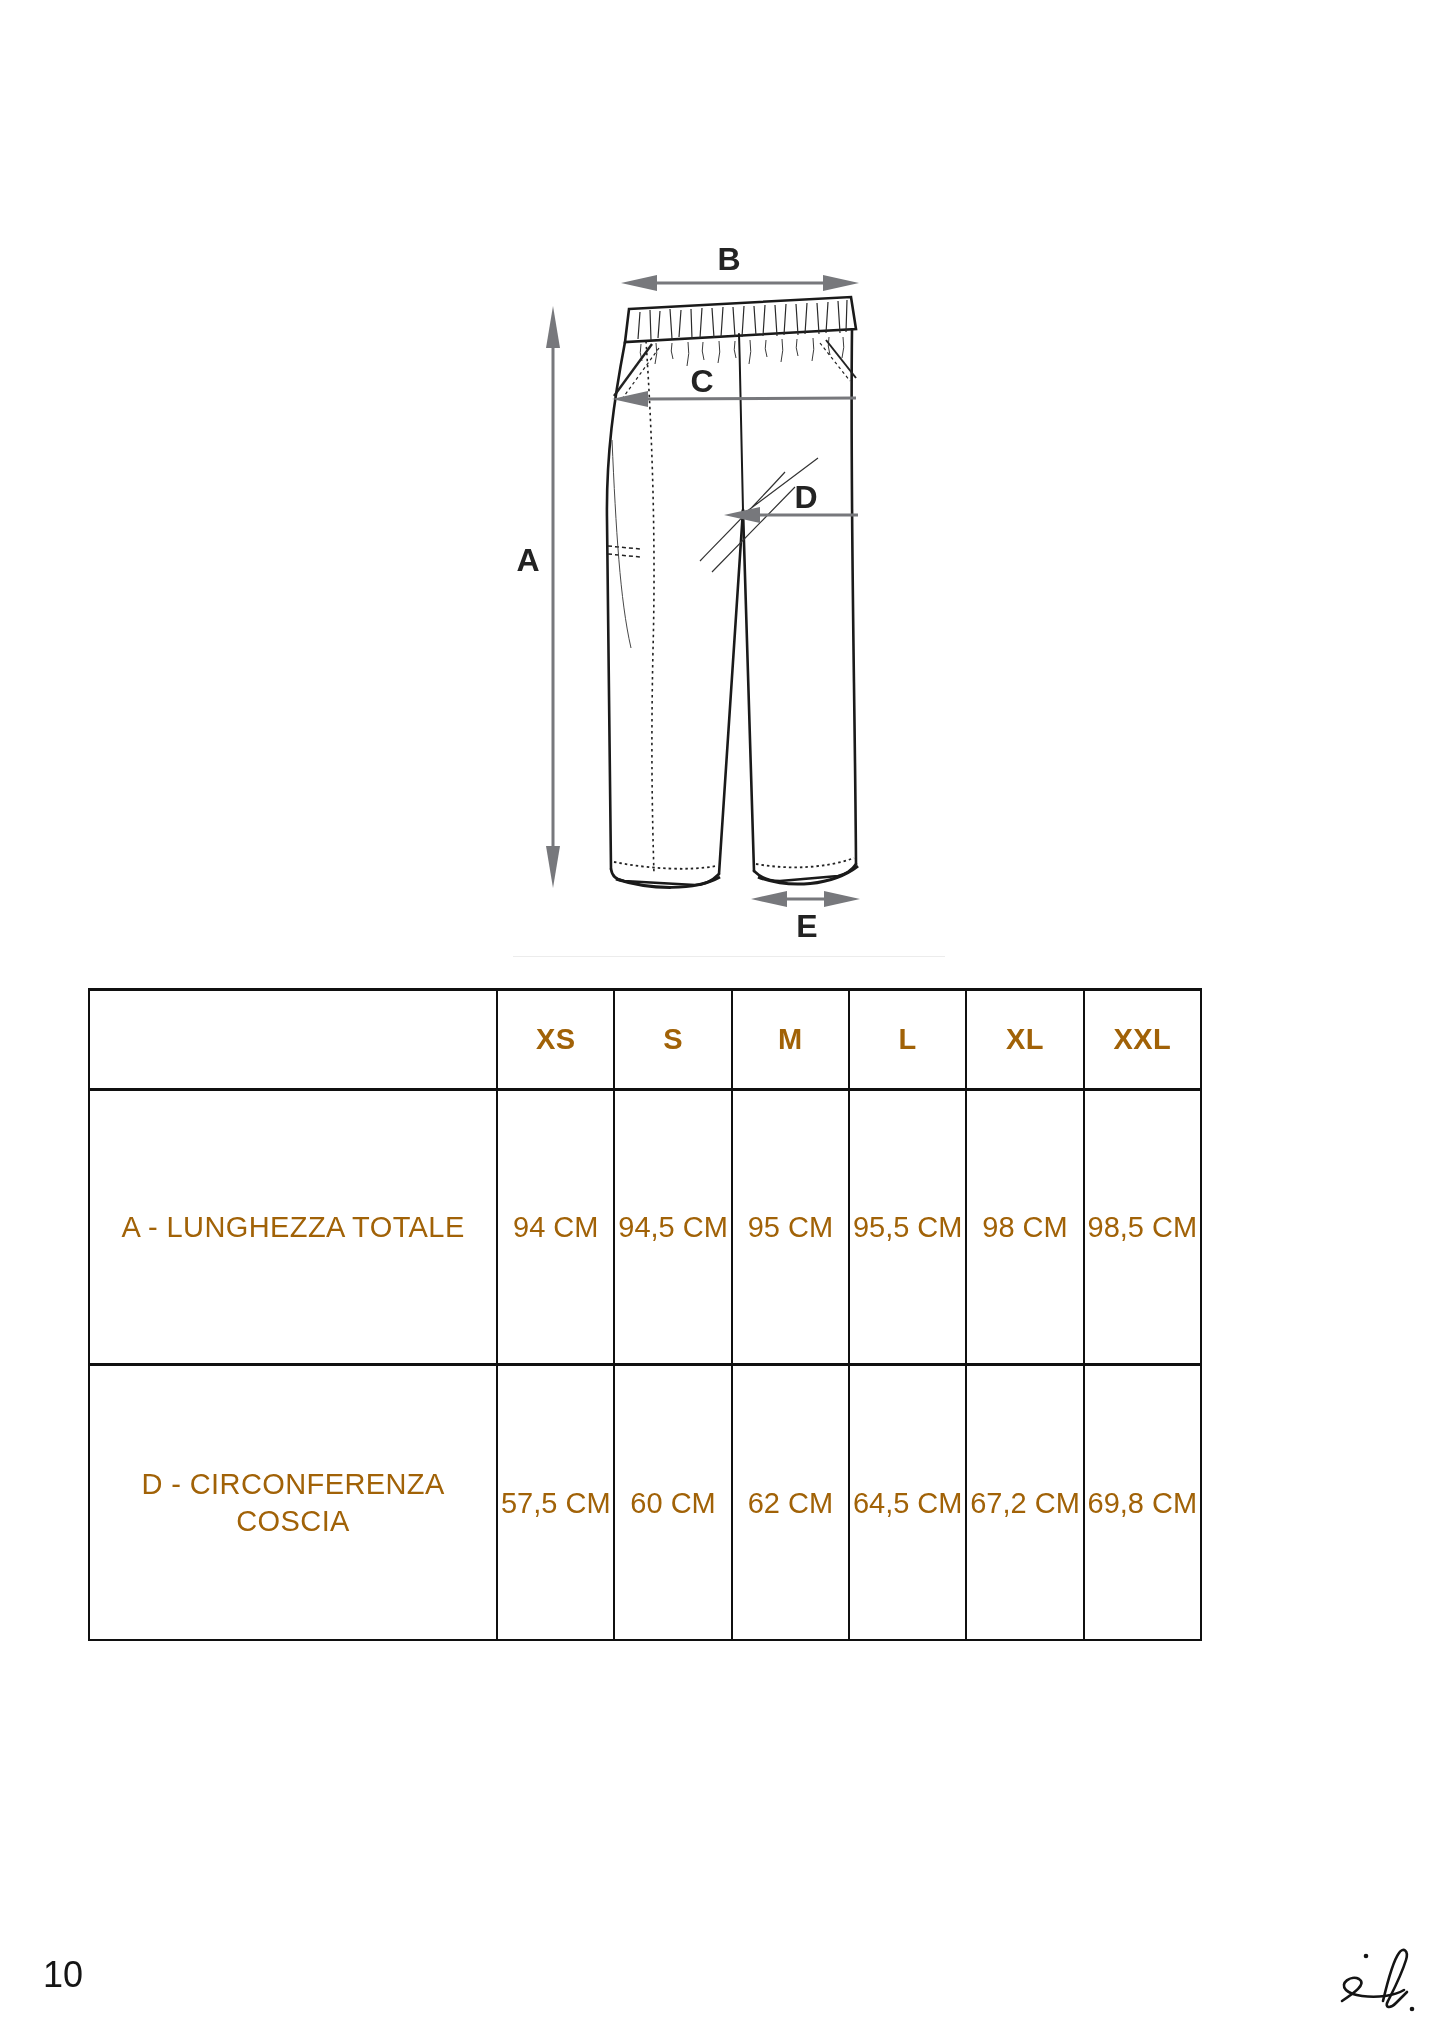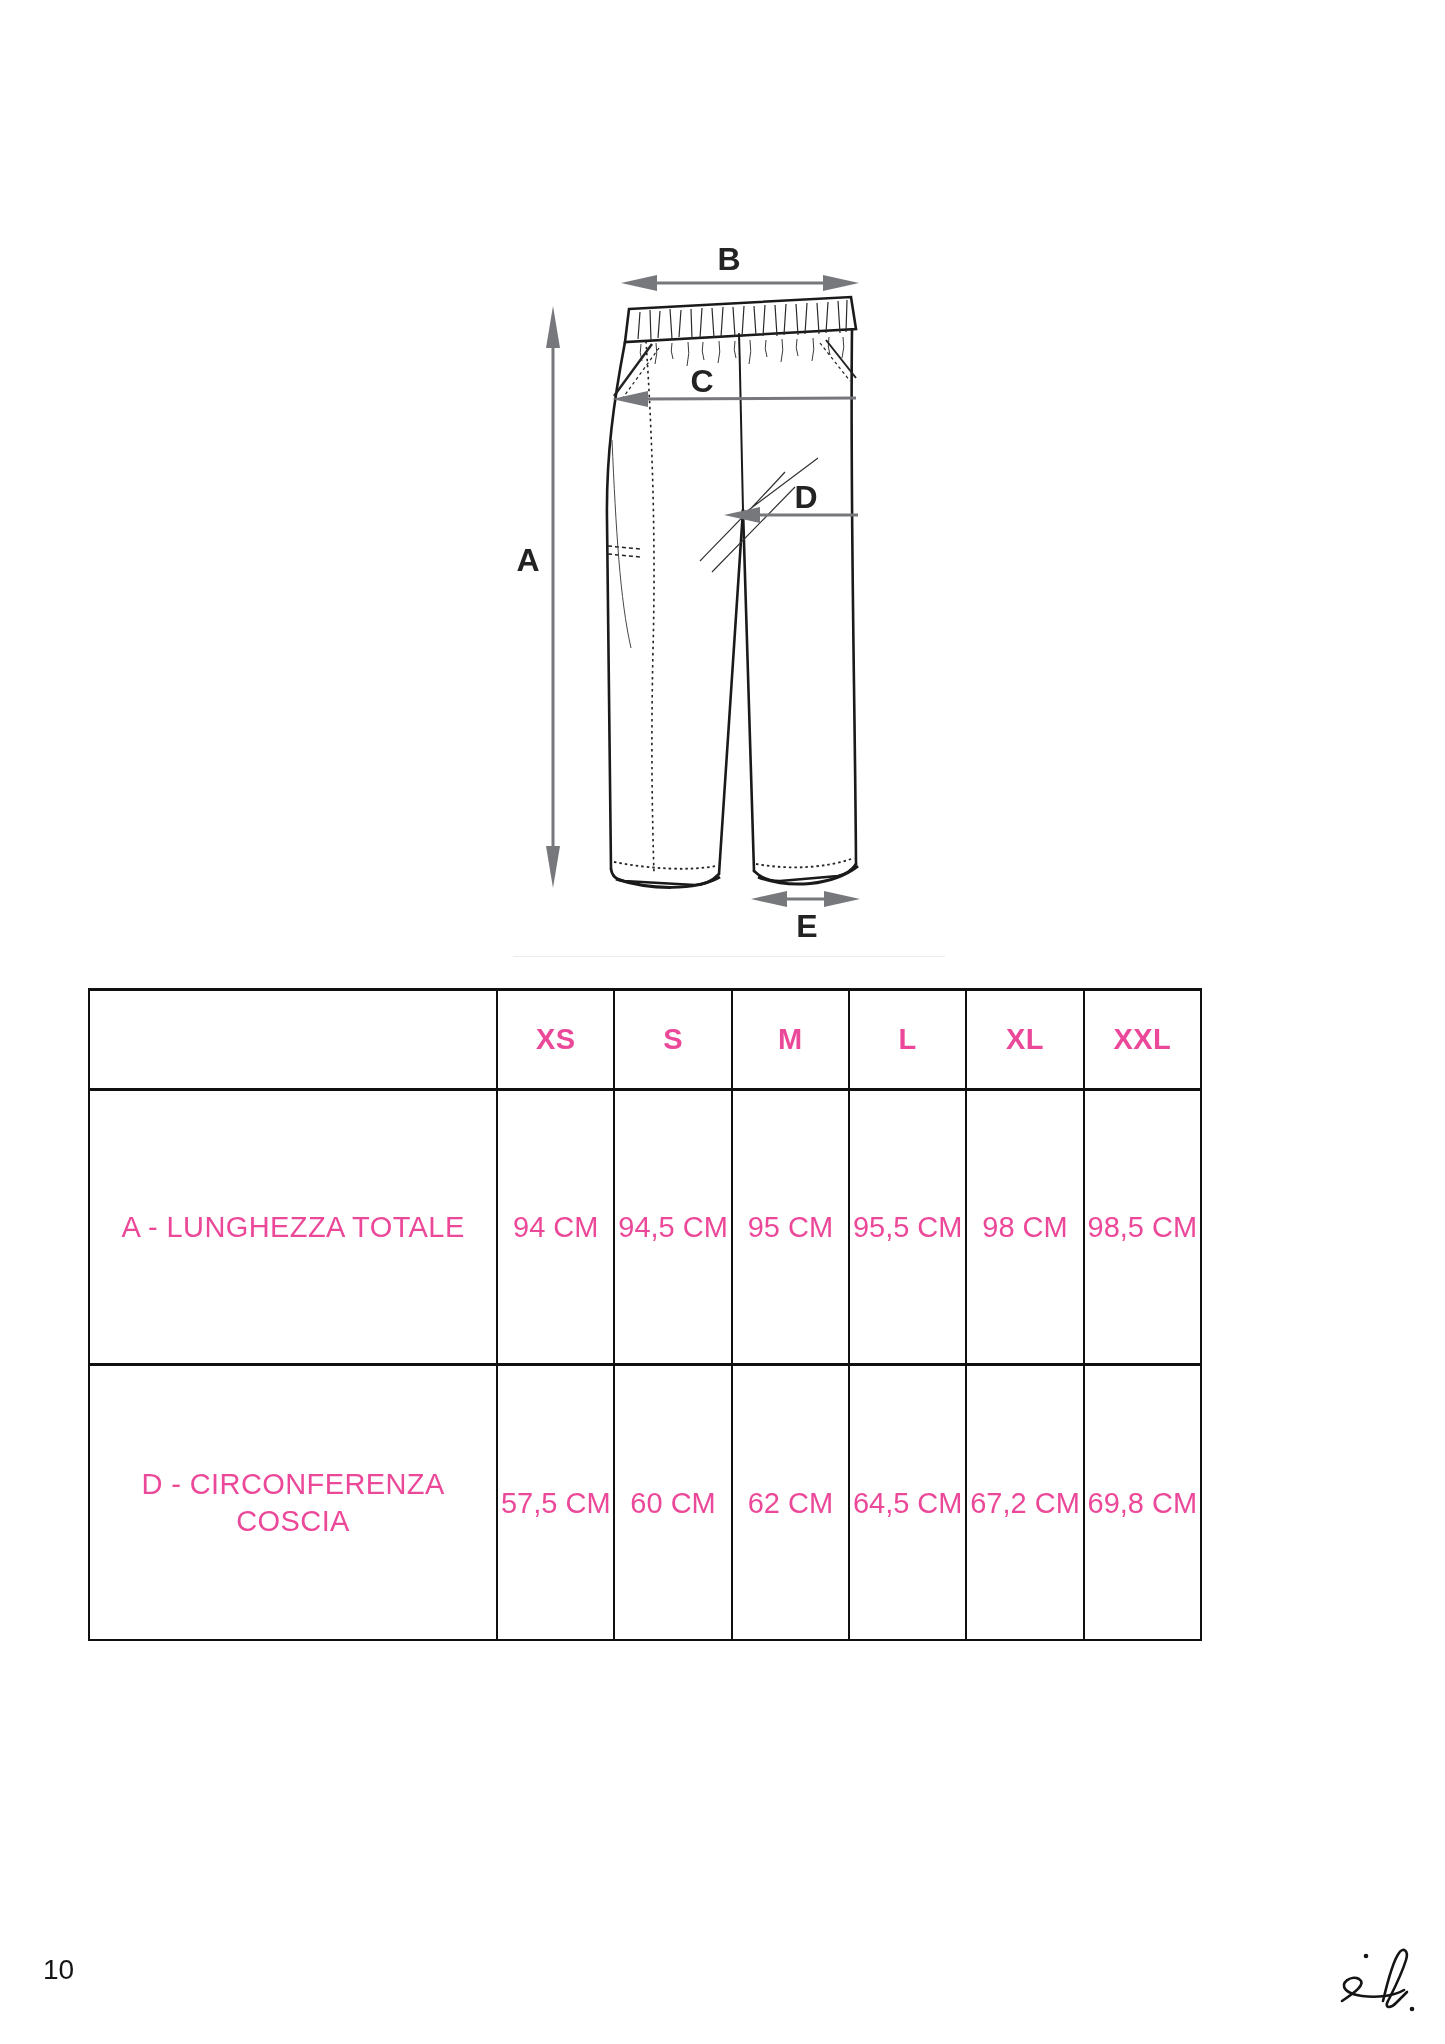--- a/index.html
+++ b/index.html
@@ -11,36 +11,36 @@
   .page { position:absolute; inset:0; background:#ffffff; }
 
   
   .diagram-svg { position:absolute; left:500px; top:240px; width:390px; height:710px; }
 
   .sep-line { position:absolute; left:513px; top:956px; width:432px; height:1px; background:#ececec; }
 
   
   .size-table {
     position:absolute; left:88px; top:988px; width:1114px; height:653px;
-    border-collapse:collapse; table-layout:fixed; color:#ec4899;
+    border-collapse:collapse; table-layout:fixed; color:#a16207;
     border:2.5px solid #101010;
   }
   .size-table th, .size-table td {
     border-left:2px solid #101010;
     border-top:3px solid #101010;
     text-align:center; vertical-align:middle;
     font-size:29px; line-height:1.25; background:#ffffff;
   }
   .size-table thead tr { height:100px; }
   .size-table tbody tr { height:110px; }
   .size-table th { font-weight:bold; letter-spacing:0.5px; }
   .size-table td.lab { letter-spacing:0.4px;text-align:center; }
   .size-table td.val { white-space:pre-line; }
 
-  .page-number { position:absolute; left:43px; top:1954px; font-size:28px; color:#151515; }
+  .page-number { position:absolute; left:43px; top:1954px; font-size:36px; color:#151515; }
 
   .signature-svg { position:absolute; left:1330px; top:1938px; width:100px; height:84px; }
 </style>
 </head>
 <body>
 
 <div class="page">
 
   <svg class="diagram-svg" viewBox="500 240 390 710" xmlns="http://www.w3.org/2000/svg">
 

